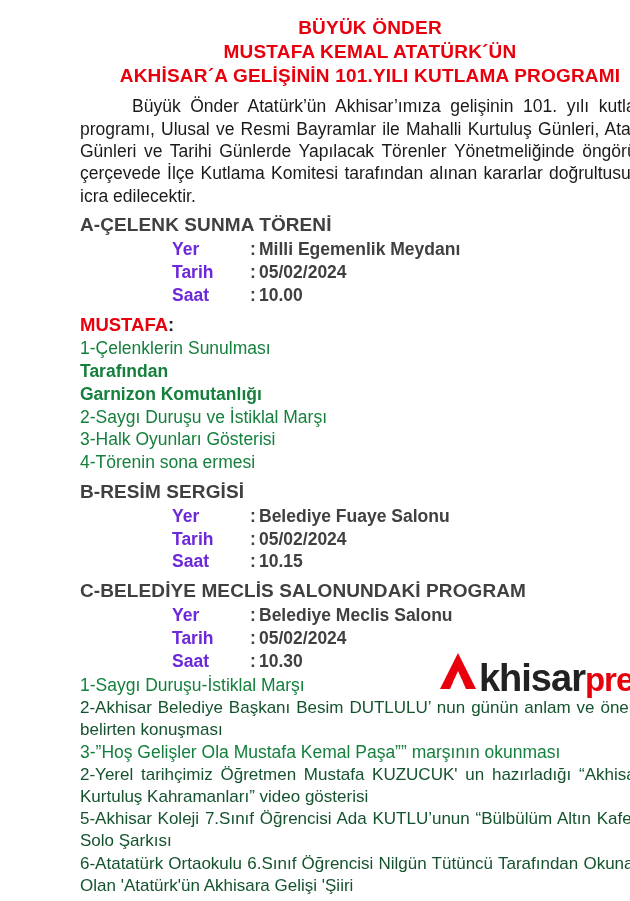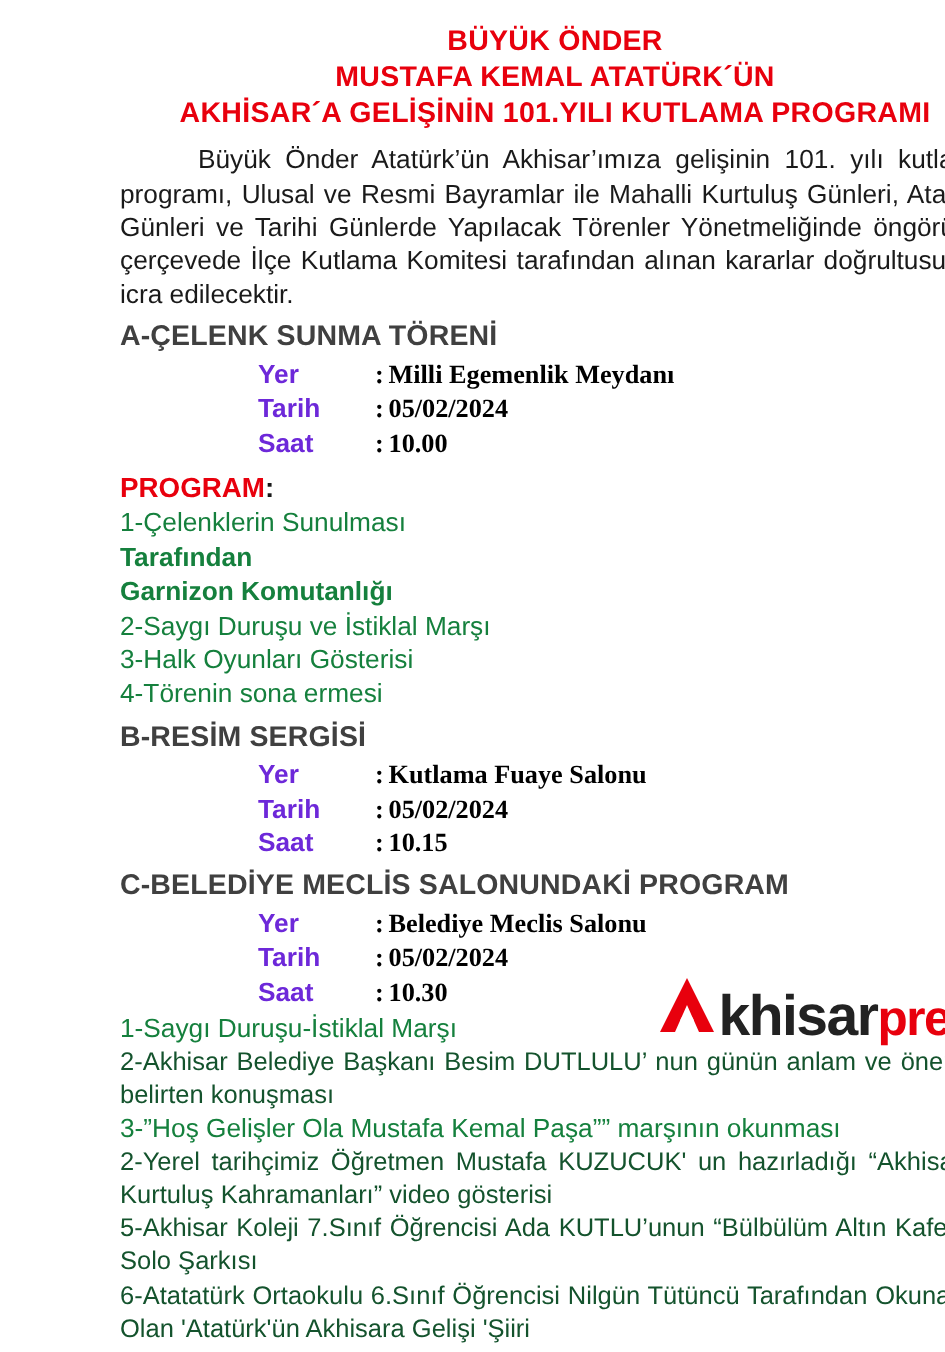--- a/index.html
+++ b/index.html
@@ -60,23 +60,22 @@
   .kv-row {
     display: flex;
     font-weight: bold;
   }
   .kv-key {
     width: 78px;
     flex: 0 0 78px;
     color: #6d28d9;
   }
   .kv-val {
-    color: #000000;
+    color: #404040;
     white-space: nowrap;
-    font-family: Liberation Serif, serif;
   }
   .kv-val .colon { display: inline-block; width: 9px; }
 
   .program-label {
     color: #e8000d;
     font-weight: bold;
     font-size: 18.5px;
     margin-top: 8px;
     margin-bottom: 1px;
   }
@@ -150,36 +149,36 @@
     <div class="kv-row">
       <span class="kv-key">Tarih</span>
       <span class="kv-val"><span class="colon">:</span><span>05/02/2024</span></span>
     </div>
     <div class="kv-row">
       <span class="kv-key">Saat</span>
       <span class="kv-val"><span class="colon">:</span><span>10.00</span></span>
     </div>
   </div>
 
-  <div class="program-label"><span>PROGRAM</span><span class="dark">:</span></div>
+  <div class="program-label"><span>MUSTAFA</span><span class="dark">:</span></div>
 
   <div class="list-block">
     <div class="line">1-Çelenklerin Sunulması</div>
     <div class="line bold">Tarafından</div>
     <div class="line bold">Garnizon Komutanlığı</div>
     <div class="line">2-Saygı Duruşu ve İstiklal Marşı</div>
     <div class="line">3-Halk Oyunları Gösterisi</div>
     <div class="line">4-Törenin sona ermesi</div>
   </div>
 
   <div class="section-head">B-RESİM SERGİSİ</div>
   <div class="kv-table">
     <div class="kv-row">
       <span class="kv-key">Yer</span>
-      <span class="kv-val"><span class="colon">:</span><span>Kutlama Fuaye Salonu</span></span>
+      <span class="kv-val"><span class="colon">:</span><span>Belediye Fuaye Salonu</span></span>
     </div>
     <div class="kv-row">
       <span class="kv-key">Tarih</span>
       <span class="kv-val"><span class="colon">:</span><span>05/02/2024</span></span>
     </div>
     <div class="kv-row">
       <span class="kv-key">Saat</span>
       <span class="kv-val"><span class="colon">:</span><span>10.15</span></span>
     </div>
   </div>

